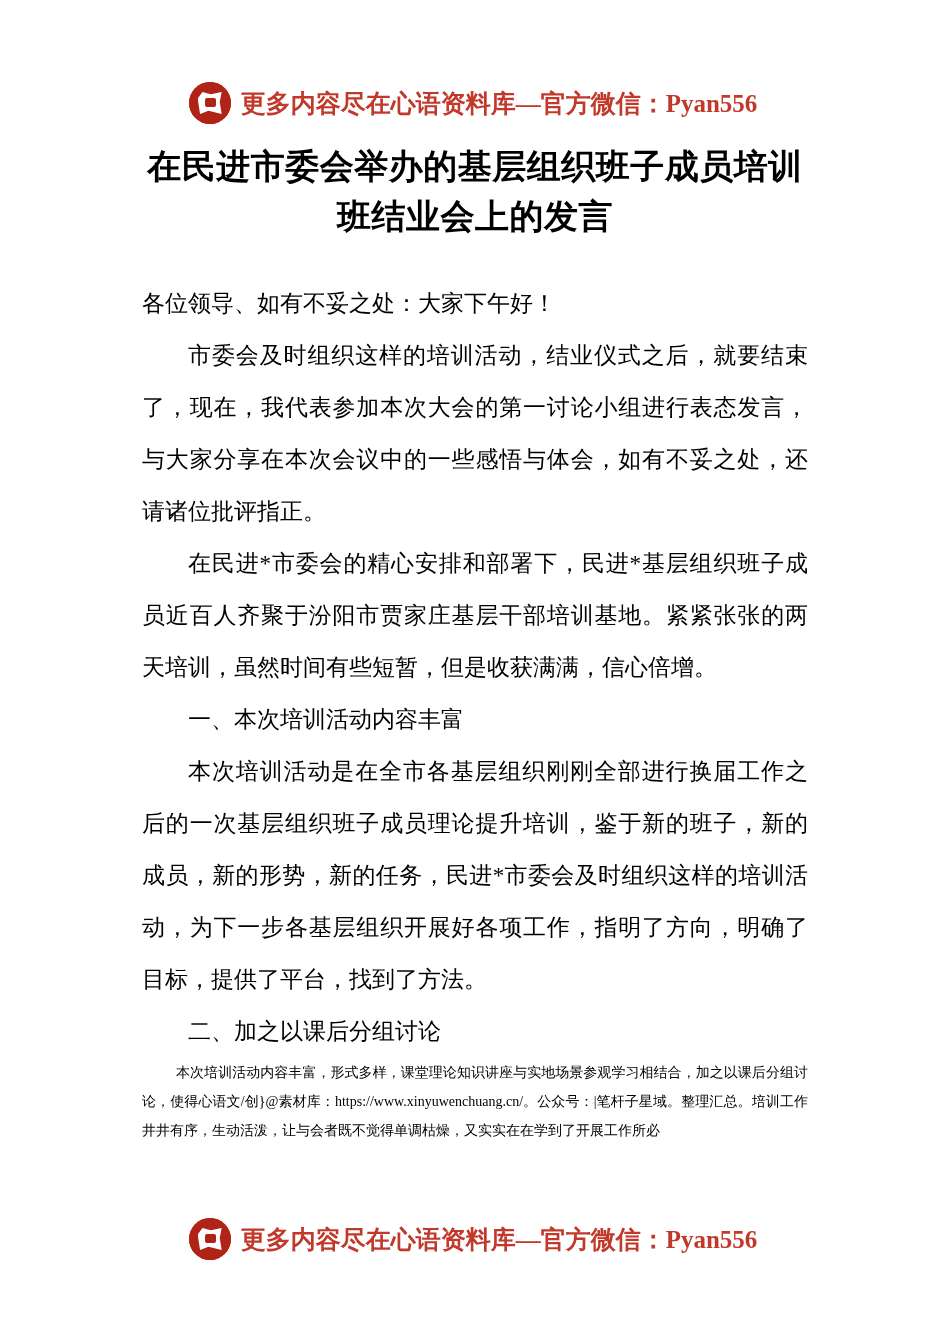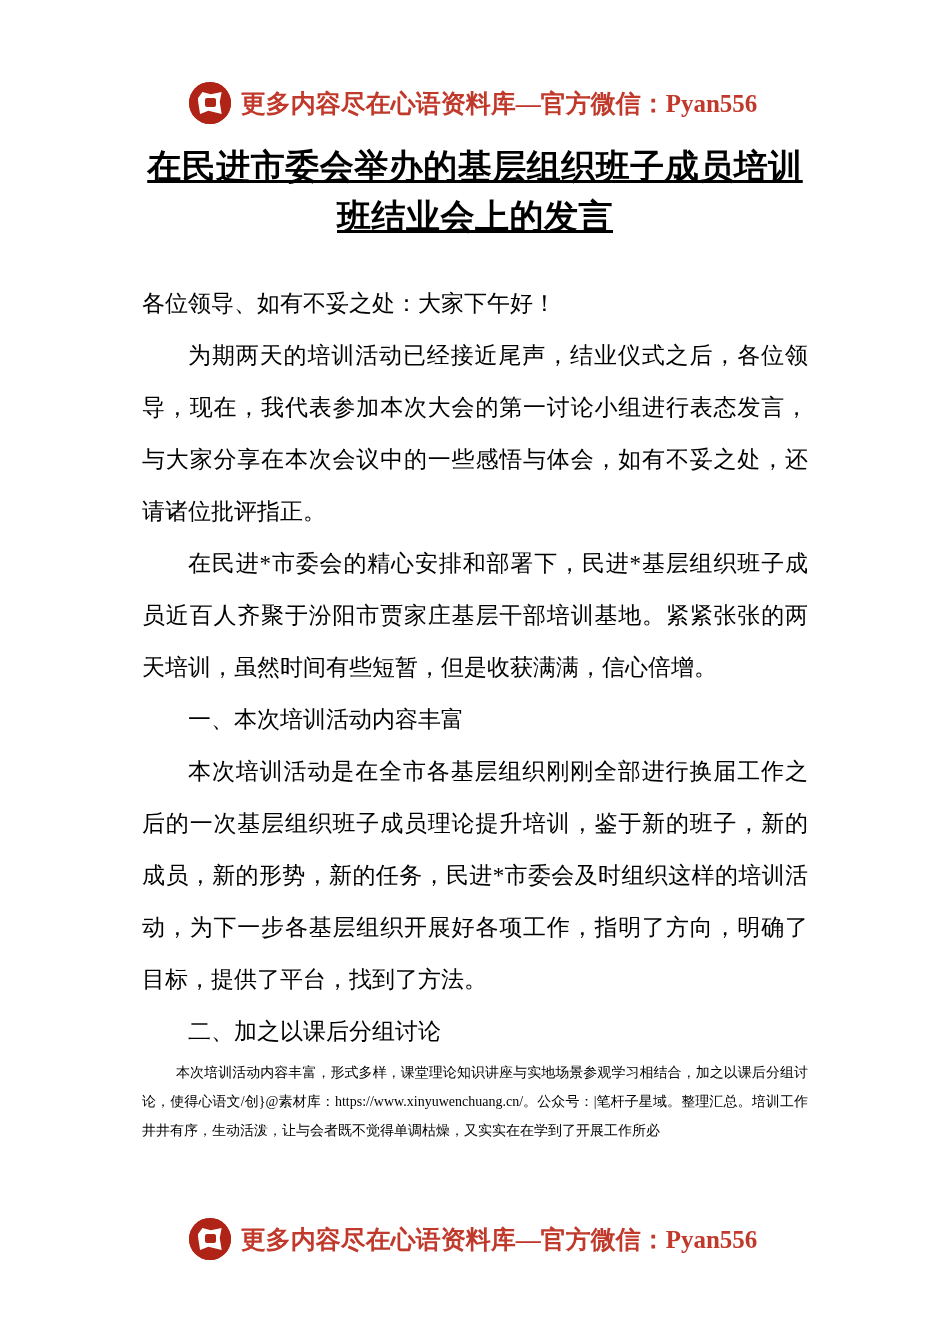--- a/index.html
+++ b/index.html
@@ -76,21 +76,20 @@
 
   
   .doc-title {
     margin: 0;
     padding-top: 142px;
     font-size: 34px;
     font-weight: bold;
     line-height: 50px;
     text-align: center;
     letter-spacing: 0.5px;
-    text-decoration: underline;
   }
 
   .salutation {
     margin: 0;
     padding-top: 36px;
     font-size: 23px;
     line-height: 52px;
     text-align: justify;
   }
 
@@ -127,21 +126,21 @@
 
   <div class="watermark top">
     <div class="wm-logo"></div>
     <div class="wm-text">更多内容尽在心语资料库—官方微信：Pyan556</div>
   </div>
 
   <h1 class="doc-title">在民进市委会举办的基层组织班子成员培训班结业会上的发言</h1>
 
   <p class="salutation">各位领导、如有不妥之处：大家下午好！</p>
 
-  <p class="para">为期两天的培训活动已经接近尾声，结业仪式之后，各位领导，现在，我代表参加本次大会的第一讨论小组进行表态发言，与大家分享在本次会议中的一些感悟与体会，如有不妥之处，还请诸位批评指正。</p>
+  <p class="para">市委会及时组织这样的培训活动，结业仪式之后，就要结束了，现在，我代表参加本次大会的第一讨论小组进行表态发言，与大家分享在本次会议中的一些感悟与体会，如有不妥之处，还请诸位批评指正。</p>
 
   <p class="para">在民进*市委会的精心安排和部署下，民进*基层组织班子成员近百人齐聚于汾阳市贾家庄基层干部培训基地。紧紧张张的两天培训，虽然时间有些短暂，但是收获满满，信心倍增。</p>
 
   <p class="heading">一、本次培训活动内容丰富</p>
 
   <p class="para">本次培训活动是在全市各基层组织刚刚全部进行换届工作之后的一次基层组织班子成员理论提升培训，鉴于新的班子，新的成员，新的形势，新的任务，民进*市委会及时组织这样的培训活动，为下一步各基层组织开展好各项工作，指明了方向，明确了目标，提供了平台，找到了方法。</p>
 
   <p class="heading">二、加之以课后分组讨论</p>
 
   <p class="small-para">本次培训活动内容丰富，形式多样，课堂理论知识讲座与实地场景参观学习相结合，加之以课后分组讨论，使得心语文/创}@素材库：https://www.xinyuwenchuang.cn/。公众号：|笔杆子星域。整理汇总。培训工作井井有序，生动活泼，让与会者既不觉得单调枯燥，又实实在在学到了开展工作所必</p>

